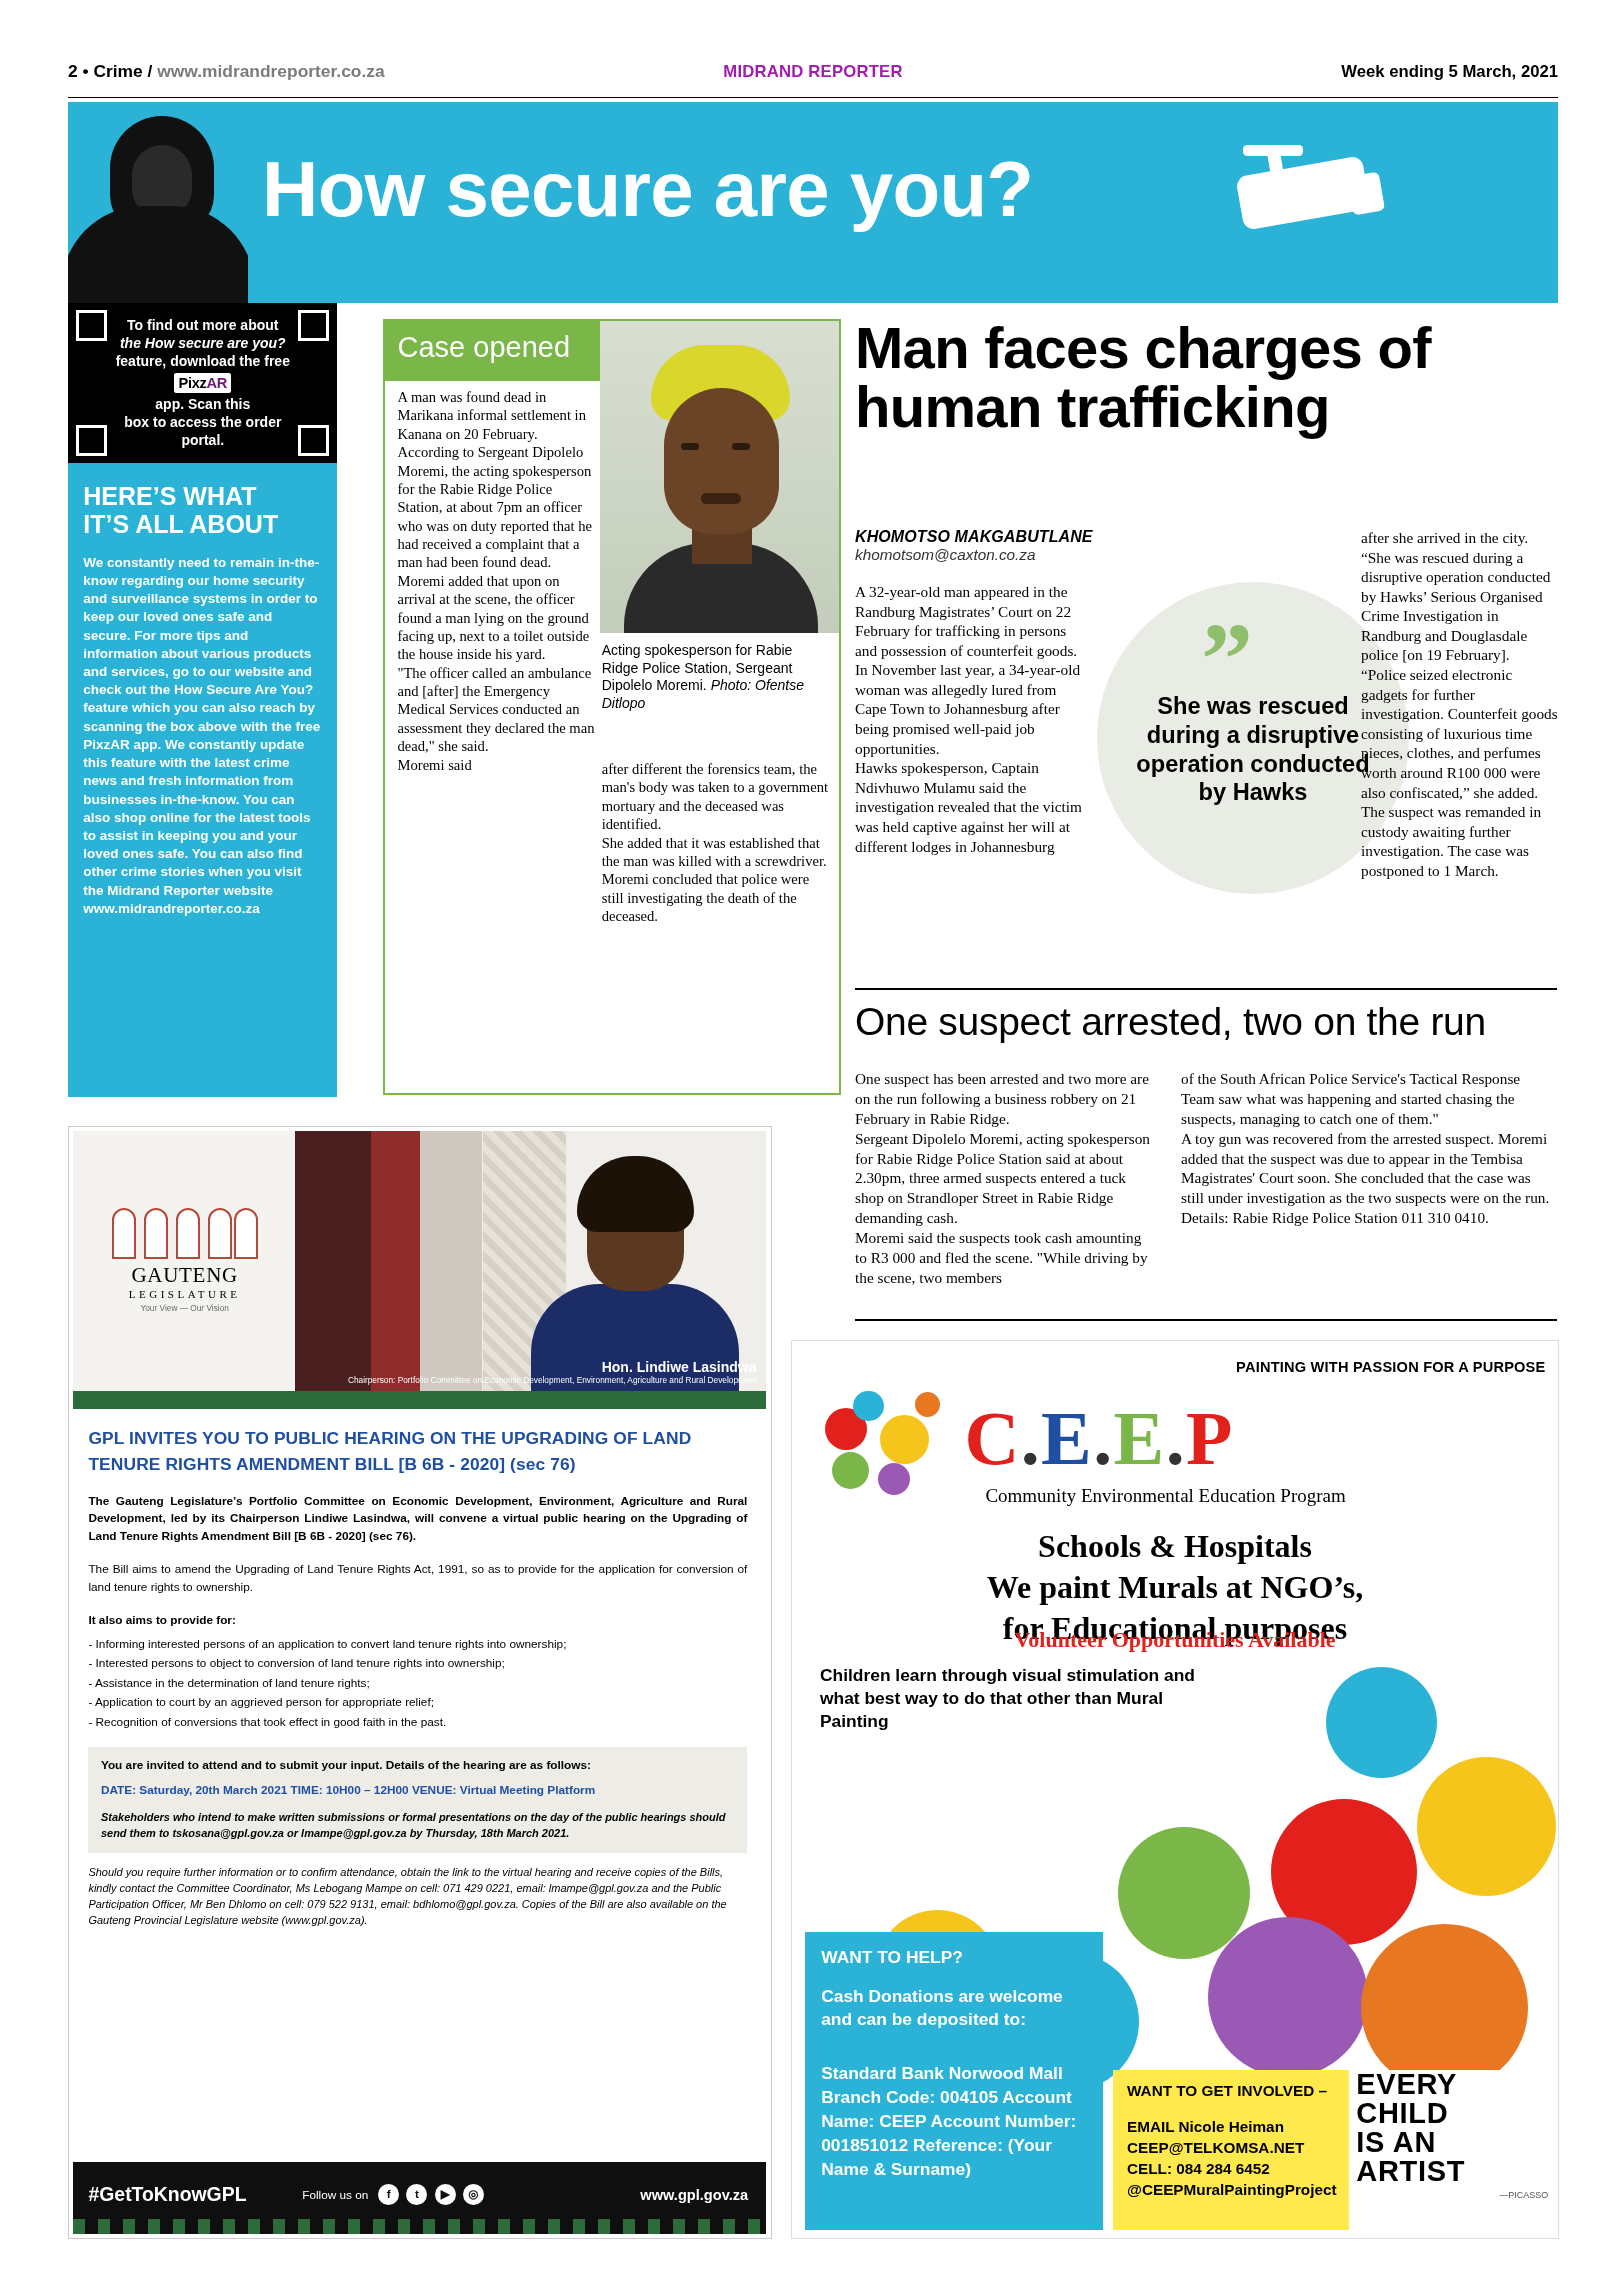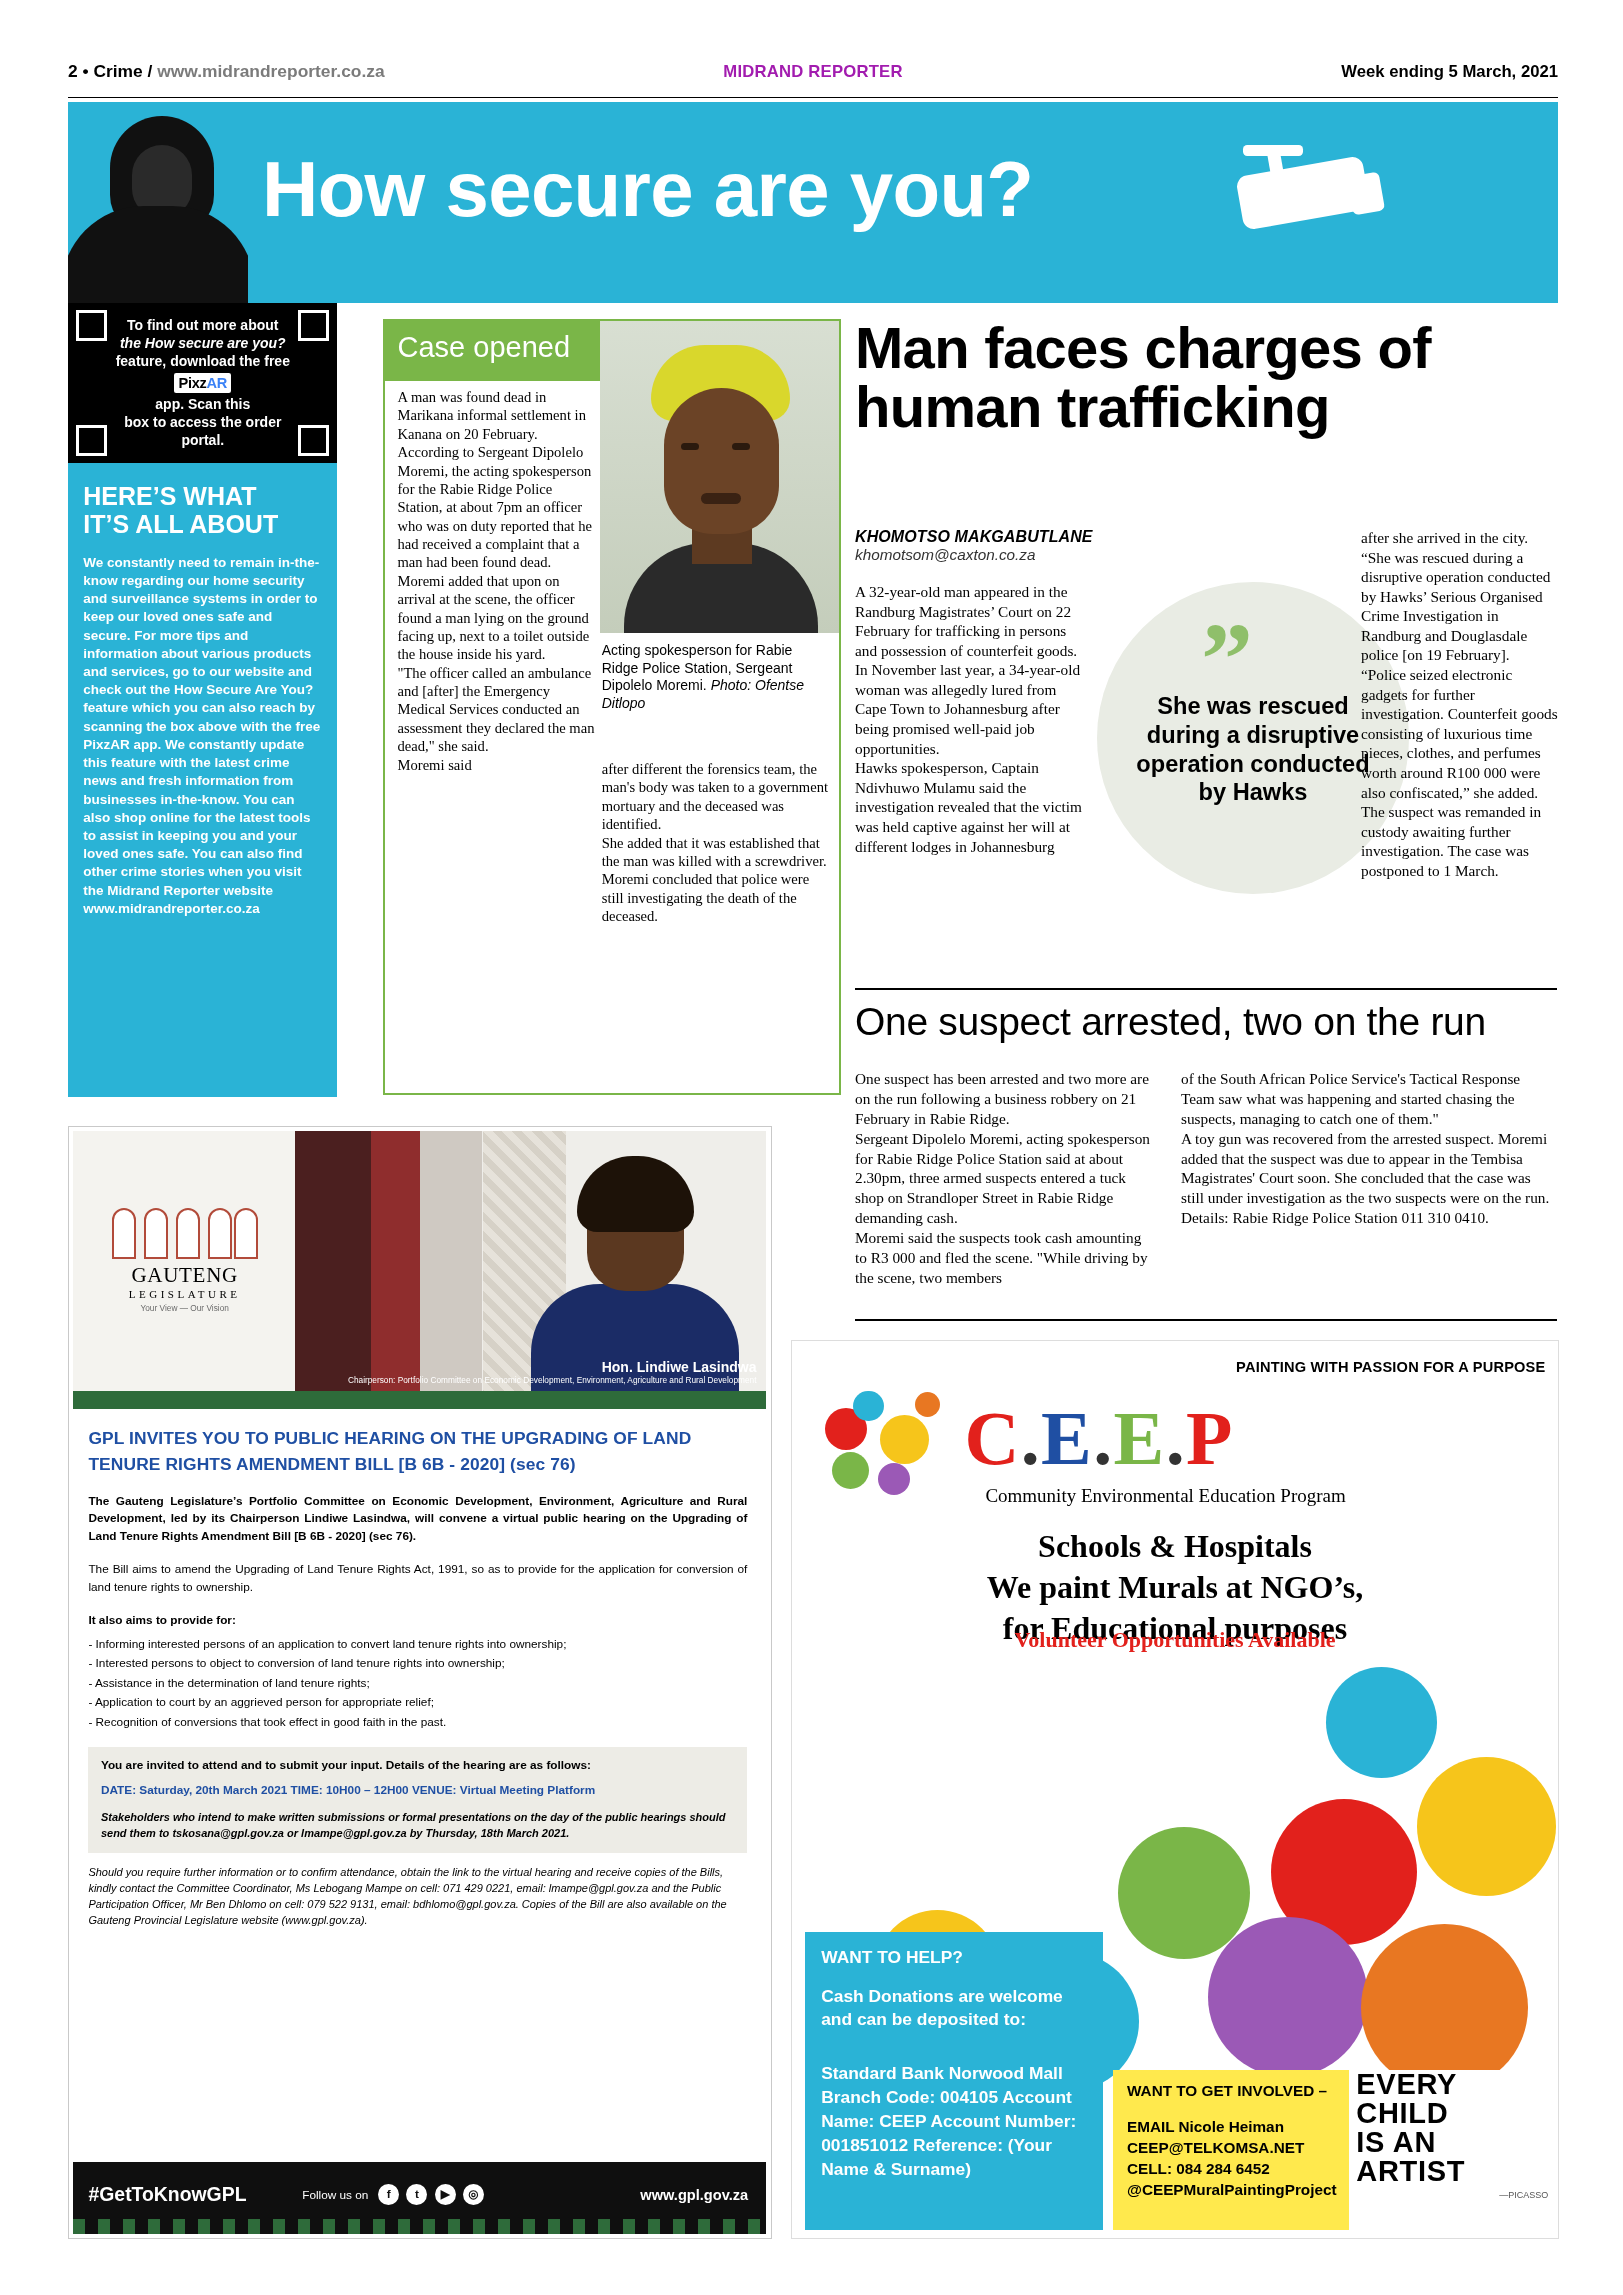--- a/index.html
+++ b/index.html
@@ -28,21 +28,21 @@
 
   
   .arbox{position:absolute;left:68px;top:303px;width:269px;height:160px;background:#000;color:#fff;}
   .arbox .inner{position:absolute;left:15.3px;top:12.5px;width:239px;height:135px;text-align:center;font-size:14px;font-weight:bold;line-height:1.3;}
   .arbox .corner{position:absolute;width:25px;height:25px;border:3.5px solid #fff;}
   .c-tl{left:8.3px;top:7px;border-right:none;border-bottom:none;}
   .c-tr{right:8.3px;top:7px;border-left:none;border-bottom:none;}
   .c-bl{left:8.3px;bottom:7px;border-right:none;border-top:none;}
   .c-br{right:8.3px;bottom:7px;border-left:none;border-top:none;}
   .pixz{display:inline-block;background:#fff;color:#000;font-weight:bold;font-size:14.6px;padding:0.7px 4.2px;border-radius:2.1px;letter-spacing:-0.3px;}
-  .pixz .red{color:#3b82f6;}
+  .pixz .red{color:#701a75;}
 
   
   .herespanel{position:absolute;left:68px;top:463px;width:269px;height:634px;background:#2ab3d6;color:#fff;}
   .herespanel h2{margin:0;padding:19.4px 15.3px 0 15.3px;font-size:25px;line-height:1.12;font-weight:bold;}
   .herespanel .body{padding:15.3px 15.3px 0 15.3px;font-size:13.5px;line-height:1.35;font-weight:bold;}
 
   
   .casebox{position:absolute;left:383px;top:319px;width:454px;height:772px;border:2.8px solid #7ab648;background:#fff;}
   .case-header{position:absolute;left:0;top:0;width:215px;height:60px;background:#7ab648;color:#fff;font-size:29px;padding:9.7px 0 0 12.5px;box-sizing:border-box;}
   .case-photo{position:absolute;right:0;top:0;width:239px;height:312px;background:#cfd8c9;overflow:hidden;}
@@ -340,20 +340,21 @@
 
     <div class="blob" style="left:534px;top:326px;width:111px;height:111px;background:#2ab3d6;"></div>
     <div class="blob" style="left:625px;top:416px;width:139px;height:139px;background:#f6c51b;"></div>
     <div class="blob" style="left:479px;top:458px;width:146px;height:146px;background:#e2211c;"></div>
     <div class="blob" style="left:326px;top:486px;width:132px;height:132px;background:#7ab648;"></div>
     <div class="blob" style="left:416px;top:576px;width:160px;height:160px;background:#9b59b6;"></div>
     <div class="blob" style="left:569px;top:583px;width:167px;height:167px;background:#e87722;"></div>
     <div class="blob" style="left:208px;top:611px;width:139px;height:139px;background:#2ab3d6;"></div>
     <div class="blob" style="left:83px;top:569px;width:125px;height:125px;background:#f6c51b;"></div>
 
+    <div class="ceep-kids">Children learn through visual stimulation and what best way to do that other than Mural Painting</div>
 
     <div class="ceep-blue">
       <div class="t">WANT TO HELP?</div>
       <div class="t2">Cash Donations are welcome and can be deposited to:</div>
       <div class="t3">Standard Bank Norwood Mall Branch Code: 004105 Account Name: CEEP Account Number: 001851012 Reference: (Your Name &amp; Surname)</div>
     </div>
     <div class="ceep-yellow">
       <div class="a">WANT TO GET INVOLVED –</div>
       <div class="b">EMAIL Nicole Heiman CEEP@TELKOMSA.NET CELL: 084 284 6452 @CEEPMuralPaintingProject</div>
     </div>

